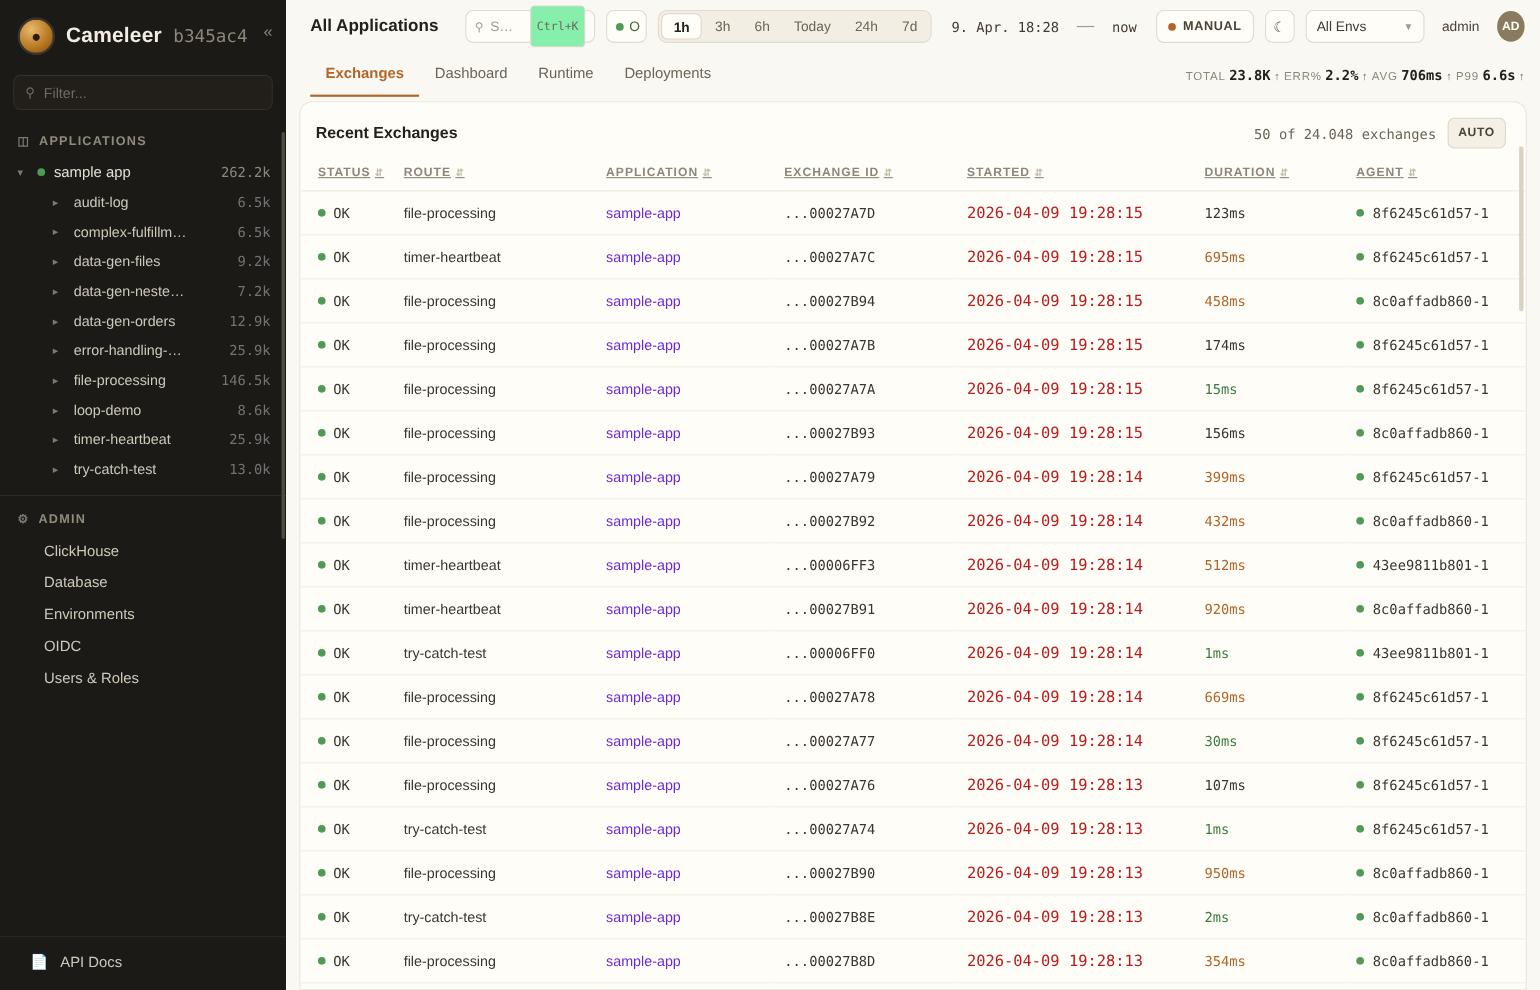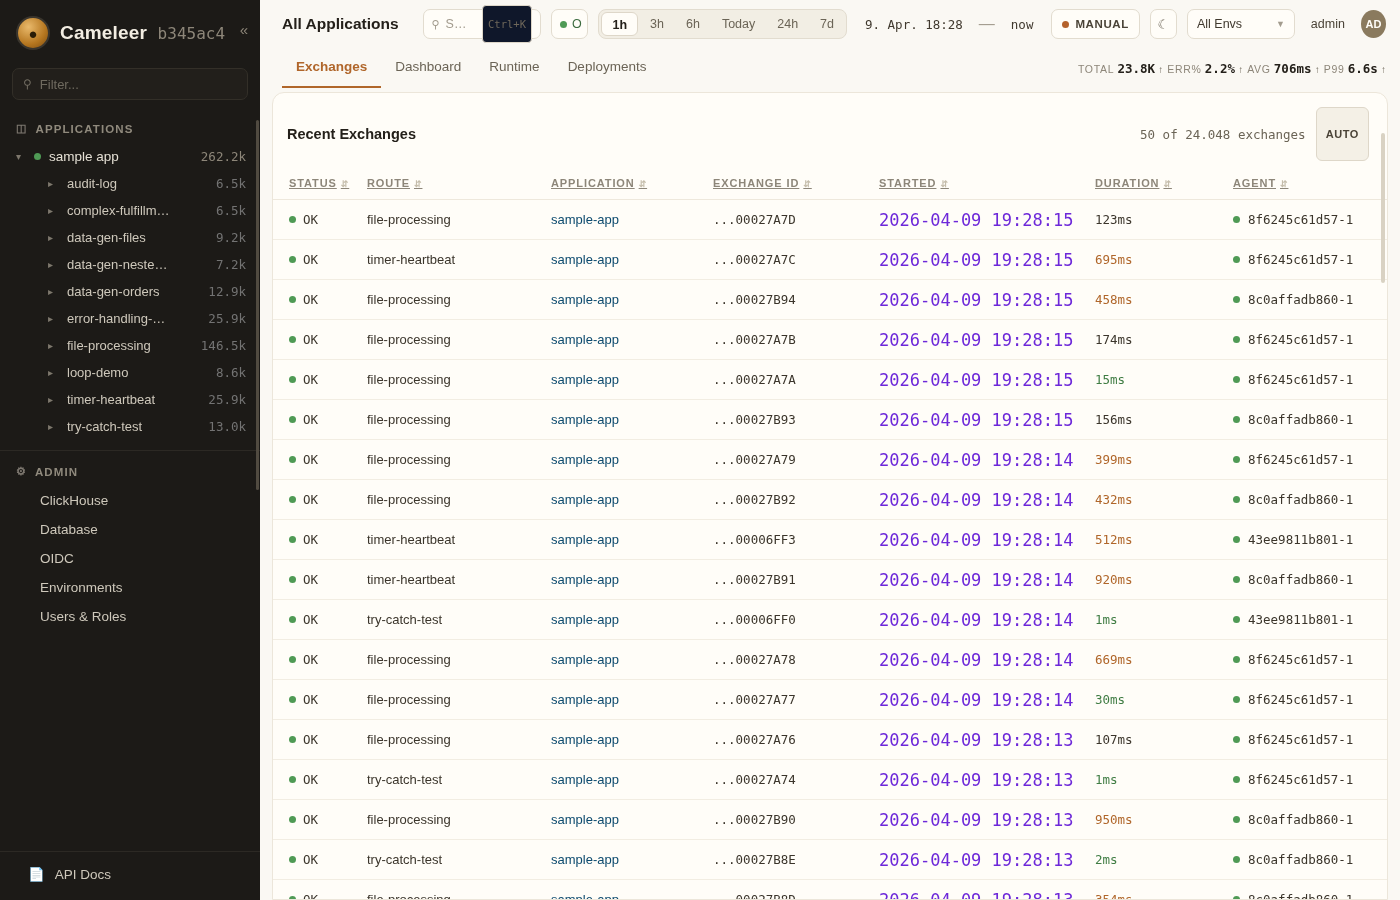--- a/index.html
+++ b/index.html
@@ -120,21 +120,21 @@
   .search-box {
     display: flex; align-items: center; gap: 6px;
     background: #fffdf8; border: 1px solid #e2dccf;
     border-radius: 7px; height: 30px; padding: 0 8px;
     width: 130px; margin-left: 14px;
   }
   .search-box .ic { color: #a39c8e; font-size: 11px; }
   .search-ph { color: #a39c8e; font-size: 12.5px; overflow: hidden; white-space: nowrap; flex: 1; }
   .kbd {
     border: 1px solid #ded7c9; border-radius: 4px;
-    background: #0f172a; color: #6e675a;
+    background: #86efac; color: #6e675a;
     font-size: 10.5px; padding: 12px 5px;
     font-family: "DejaVu Sans Mono", monospace;
   }
   .live-pill {
     display: flex; align-items: center; gap: 5px;
     background: #fffdf8; border: 1px solid #e2dccf;
     border-radius: 7px; height: 30px; padding: 0 8px;
     font-size: 12.5px; color: #3c6b3f; overflow: hidden; max-width: 42px;
   }
   .live-dot { width: 7px; height: 7px; border-radius: 50%; background: #4f9a55; flex:0 0 7px;}
@@ -215,21 +215,21 @@
     position: relative; overflow: hidden;
   }
   .panel-head {
     display: flex; align-items: center;
     padding: 14px 18px 10px 14px; gap: 10px;
   }
   .panel-title { font-size: 14.5px; font-weight: bold; color: #24201a; }
   .panel-meta { margin-left: auto; font-size: 12.5px; color: #6b6456; font-family: "DejaVu Sans Mono", monospace; }
   .auto-badge {
     border: 1px solid #ded7c9; background: #f4f0e6;
-    border-radius: 6px; padding: 20px 9px;
+    border-radius: 6px; padding: 7px 9px;
     font-size: 11px; color: #4a4337; font-weight: bold; letter-spacing: .6px;
   }
 
   table { width: 100%; border-collapse: collapse; table-layout: fixed; }
   thead th {
     text-align: left; font-size: 11px; letter-spacing: .9px;
     color: #8d8679; font-weight: bold;
     padding: 6px 8px 10px 8px;
     border-bottom: 1px solid #eee8dc;
     white-space: nowrap;
@@ -246,23 +246,23 @@
   .c-route { width: 184px; }
   .c-app { width: 162px; margin-left: 44px; }
   .c-exid { width: 166px; }
   .c-started { width: 216px; }
   .c-dur { width: 138px; }
   .c-agent { width: auto; }
   .status-cell { display: flex; align-items: center; gap: 7px; }
   .sdot { width: 7px; height: 7px; border-radius: 50%; background: #4f9a55; }
   .status-txt { font-size: 12.5px; color: #3b352b; font-family: "DejaVu Sans Mono", monospace; }
   .route-txt { color: #3b352b; }
-  .app-txt { color: #0c4a6e; }
+  .app-txt { color: #6d28d9; }
   .exid { color: #3b352b; font-family: "DejaVu Sans Mono", monospace; font-size: 12.5px; }
-  .started { color: #6d28d9; font-family: "DejaVu Sans Mono", monospace; font-size: 17px; }
+  .started { color: #b91c1c; font-family: "DejaVu Sans Mono", monospace; font-size: 14px; }
   .dur { font-family: "DejaVu Sans Mono", monospace; font-size: 12.5px; }
   .dur.green { color: #3f7c43; }
   .dur.orange { color: #b0662a; }
   .dur.plain { color: #3b352b; }
   .agent-cell { display: flex; align-items: center; gap: 8px; }
   .adot { width: 7px; height: 7px; border-radius: 50%; background: #4f9a55; }
   .agent-txt { font-family: "DejaVu Sans Mono", monospace; font-size: 12.5px; color: #3b352b; }
 
   .tbl-scroll { overflow: hidden; flex: 1; min-height: 0; }
   .panel-scrollbar {
@@ -357,22 +357,22 @@
 
   <div class="sb-divider"></div>
 
   <div class="sb-section">
     <span class="ic">⚙</span>
     <span>ADMIN</span>
   </div>
   <div id="sb-admin">
       <div class="admin-item">ClickHouse</div>
       <div class="admin-item">Database</div>
+      <div class="admin-item">Environments</div>
       <div class="admin-item">OIDC</div>
-      <div class="admin-item">Environments</div>
       <div class="admin-item">Users &amp; Roles</div>
     </div>
 
   <div class="sb-spacer"></div>
   <div class="sb-footer">
     <span>📄</span>
     <span>API Docs</span>
   </div>
   <div class="sb-scroll-track"></div>
 </aside>

